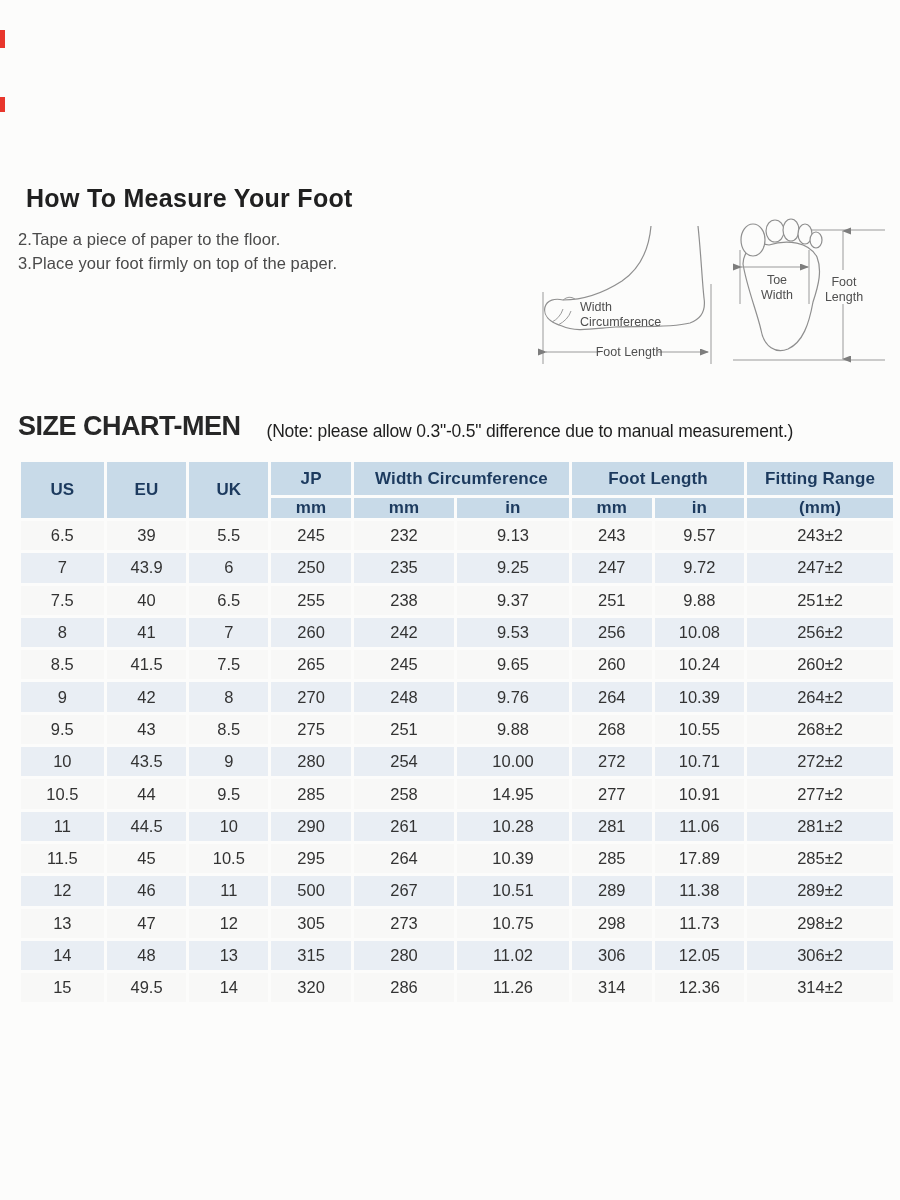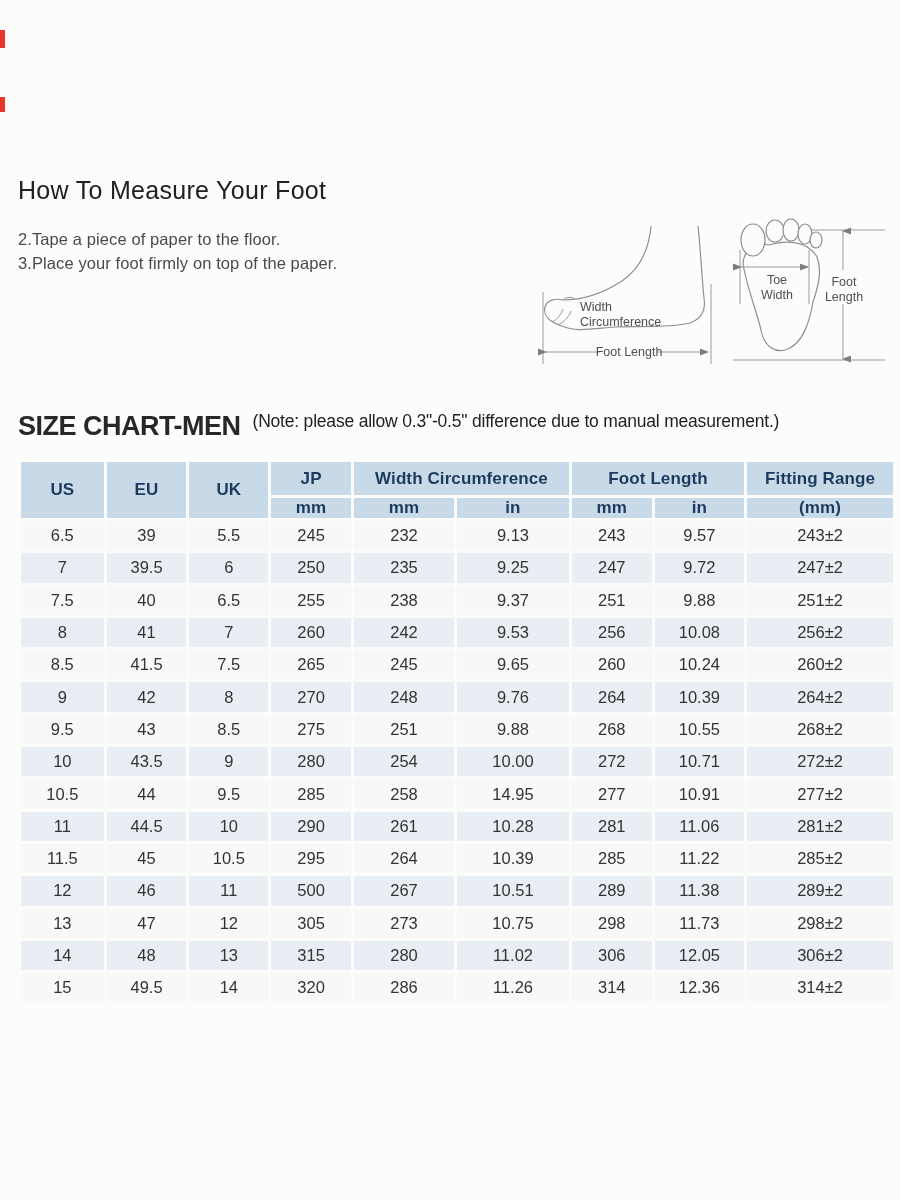--- a/index.html
+++ b/index.html
@@ -14,39 +14,39 @@
   .page{
     position:relative;width:900px;height:1200px;margin:0 auto;
     background:#fcfcfb;overflow:hidden;
     font-family:"Liberation Sans", sans-serif;
   }
   .edge-mark{position:absolute;left:0;width:5px;background:var(--edge-mark);}
   .edge-mark.m1{top:30px;height:18px;}
   .edge-mark.m2{top:97px;height:15px;}
 
   .measure-title{
-    position:absolute;left:18px;top:176px;margin:0;
-    font-size:25px;font-weight:400;color:#202020;letter-spacing:.3px;
+    position:absolute;left:18px;top:176px;margin:8px;
+    font-size:25px;font-weight:700;color:#202020;letter-spacing:.3px;
   }
   .instructions{position:absolute;left:18px;top:228px;}
   .instructions p{
     margin:0;font-size:16.5px;line-height:23.7px;color:#4a4a4a;letter-spacing:.1px;
   }
 
   .diagram-svg{position:absolute;}
   .svg-side{left:530px;top:212px;}
   .svg-top{left:733px;top:212px;}
   .diag-line{stroke:#8f8f8f;stroke-width:1.2;fill:none;}
   .diag-thin{stroke:#9a9a9a;stroke-width:1;fill:none;}
   .diag-text{fill:#4f4f4f;font-size:12.5px;font-family:"Liberation Sans",sans-serif;}
   .toe{fill:#fcfcfb;stroke:#8f8f8f;stroke-width:1.2;}
 
   .chart-title-row{
     position:absolute;left:18px;top:411px;width:868px;
-    display:flex;align-items:flex-start;gap:12px;white-space:nowrap;
+    display:flex;align-items:flex-end;gap:26px;white-space:nowrap;
   }
   .chart-title{
     margin:0;font-size:27px;font-weight:800;color:#272727;letter-spacing:-.5px;
     transform:scaleY(1.03);transform-origin:left bottom;
   }
   .chart-note{font-size:17.5px;color:#1f1f1f;letter-spacing:-.2px;}
 
   table.size-table{
     position:absolute;left:18px;top:459px;width:878px;
     border-collapse:separate;border-spacing:3px;table-layout:fixed;
@@ -197,21 +197,21 @@
           <td>5.5</td>
           <td>245</td>
           <td>232</td>
           <td>9.13</td>
           <td>243</td>
           <td>9.57</td>
           <td>243±2</td>
         </tr>
         <tr>
           <td>7</td>
-          <td>39.5</td>
+          <td>43.9</td>
           <td>6</td>
           <td>250</td>
           <td>235</td>
           <td>9.25</td>
           <td>247</td>
           <td>9.72</td>
           <td>247±2</td>
         </tr>
         <tr>
           <td>7.5</td>
@@ -302,21 +302,21 @@
           <td>281±2</td>
         </tr>
         <tr>
           <td>11.5</td>
           <td>45</td>
           <td>10.5</td>
           <td>295</td>
           <td>264</td>
           <td>10.39</td>
           <td>285</td>
-          <td>11.22</td>
+          <td>17.89</td>
           <td>285±2</td>
         </tr>
         <tr>
           <td>12</td>
           <td>46</td>
           <td>11</td>
           <td>500</td>
           <td>267</td>
           <td>10.51</td>
           <td>289</td>

